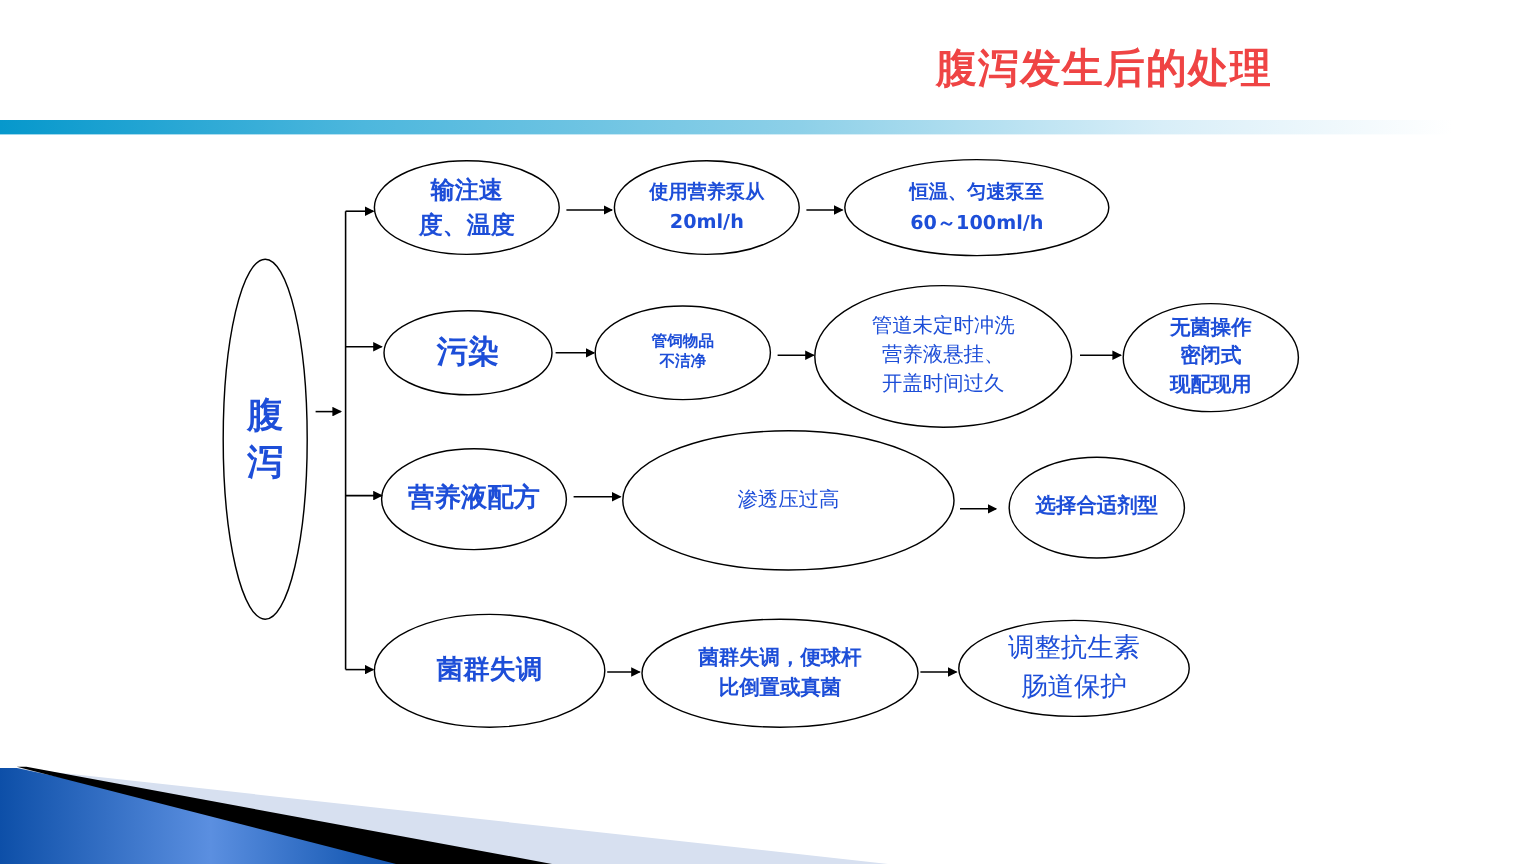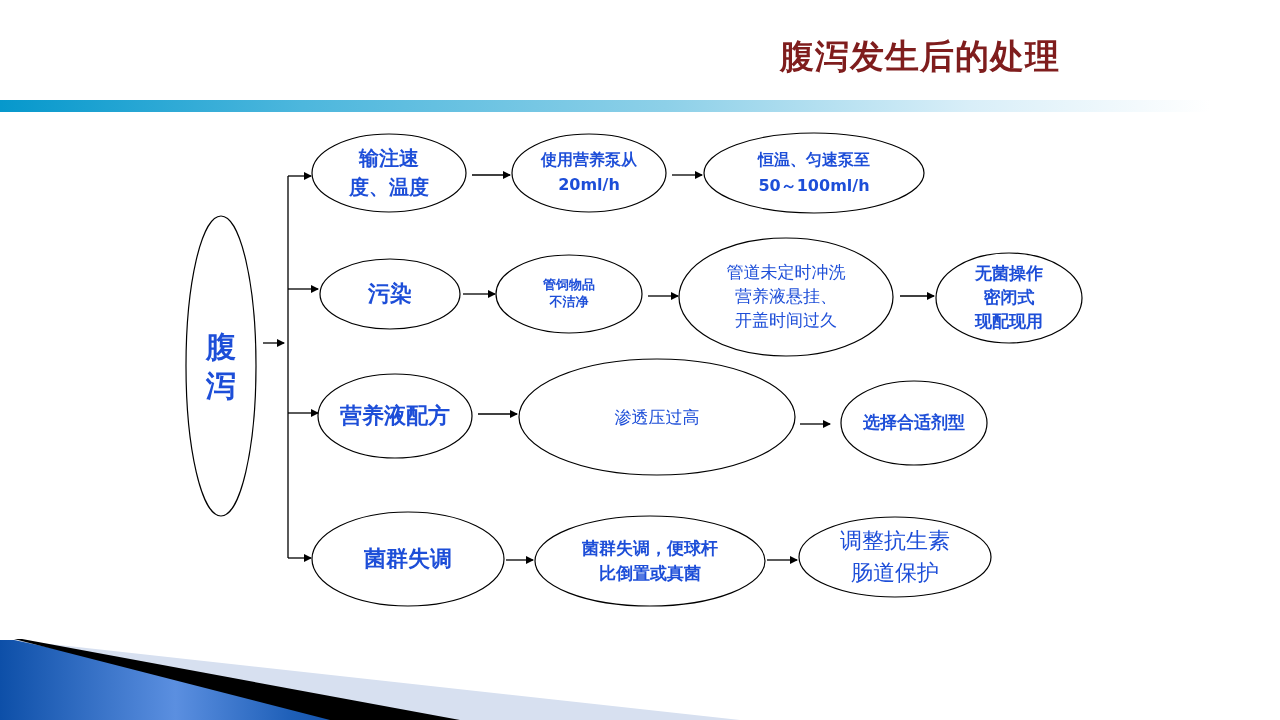--- a/index.html
+++ b/index.html
@@ -3,21 +3,21 @@
 <meta charset="utf-8">
 <style>
   html, body { margin: 0; padding: 0; }
   body {
     width: 1280px; height: 720px; position: relative; overflow: hidden;
     background: #ffffff;
     font-family: "DejaVu Sans", "Liberation Sans", sans-serif;
   }
   .title {
     position: absolute; left: 780px; top: 34px;
-    font-size: 34px; font-weight: bold; color: #7f1d1d;
+    font-size: 34px; font-weight: bold; color: #ef4444;
     letter-spacing: 1px; white-space: nowrap;
   }
   .header-bar {
     position: absolute; left: 0; top: 100px; width: 1210px; height: 12px;
     background: linear-gradient(to right, #0698cc 0%, #4db7dd 25%, #8dd0e8 55%, #d8eef8 80%, rgba(255,255,255,0) 100%);
   }
   .diagram { position: absolute; left: 0; top: 0; width: 1280px; height: 720px; }
   .node {
     position: absolute; display: flex; align-items: center; justify-content: center;
     text-align: center; color: #1d4ed8; line-height: 1.25;
@@ -93,24 +93,24 @@
 <div class="node bold" style="left:312px; top:134px; width:154px; height:78px; font-size:20px; flex-direction:column; line-height:1.45;">
   <span>输注速</span>
   <span>度、温度</span>
 </div>
 <div class="node bold" style="left:512px; top:134px; width:154px; height:78px; font-size:16px; flex-direction:column; line-height:1.55;">
   <span>使用营养泵从</span>
   <span>20ml/h</span>
 </div>
 <div class="node bold" style="left:704px; top:133px; width:220px; height:80px; font-size:16px; flex-direction:column; line-height:1.6;align-items:center;">
   <span>恒温、匀速泵至</span>
-  <span>50～100ml/h</span>
+  <span>60～100ml/h</span>
 </div>
 
-<div class="node bold" style="left:320px; top:259px; width:140px; height:70px; font-size:22px; flex-direction:column;">
+<div class="node bold" style="left:320px; top:259px; width:140px; height:70px; font-size:26px; flex-direction:column;">
   <span>污染</span>
 </div>
 <div class="node bold" style="left:496px; top:255px; width:146px; height:78px; font-size:13px; flex-direction:column; line-height:1.3;">
   <span>管饲物品</span>
   <span>不洁净</span>
 </div>
 <div class="node" style="left:679px; top:238px; width:214px; height:118px; font-size:17px; flex-direction:column; line-height:1.4;">
   <span>管道未定时冲洗</span>
   <span>营养液悬挂、</span>
   <span>开盖时间过久</span>

